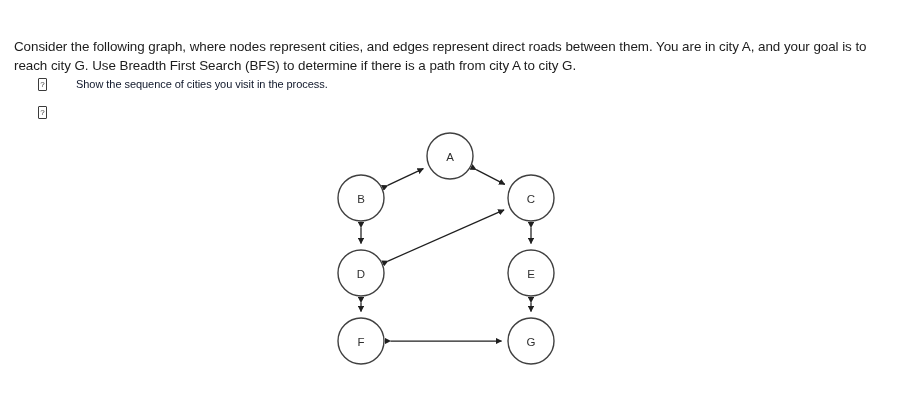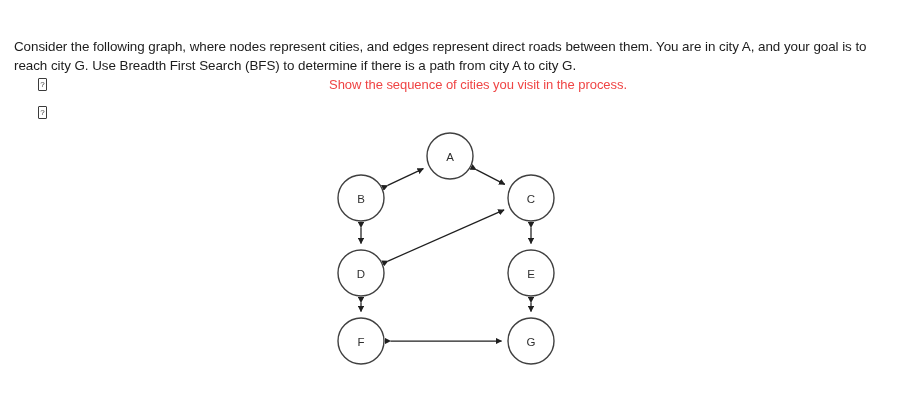--- a/index.html
+++ b/index.html
@@ -60,27 +60,26 @@
     background: #ffffff;
     font-size: 8px;
     line-height: 12px;
     text-align: center;
     color: #3b3b3b;
     font-family: "Liberation Sans", sans-serif;
     box-sizing: border-box;
     overflow: hidden;
   }
   .bullet-text {
-    font-size: 13px;
+    font-size: 11px;
     line-height: 19px;
     letter-spacing: -0.05px;
-    color: #ef4444;
+    color: #0f172a;
     display: block;
     padding-top: 1px;
-    text-align: center;
   }
 
   
   .graph-wrap {
     position: absolute;
     left: 0;
     top: 0;
     width: 910px;
     height: 417px;
     pointer-events: none;

